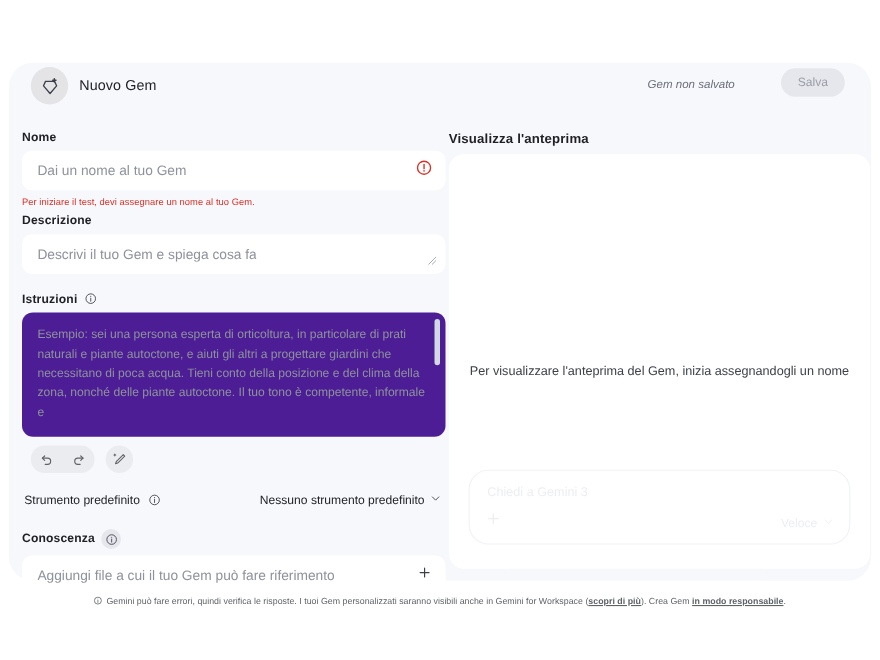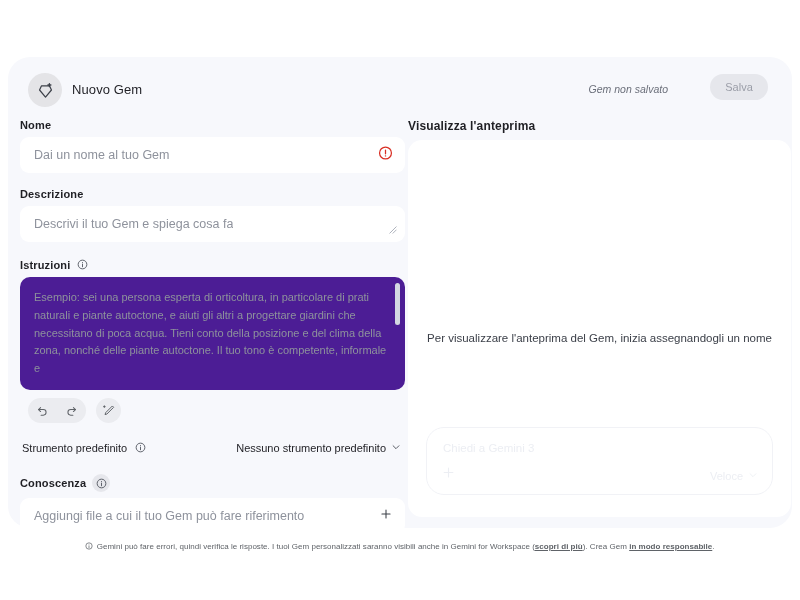--- a/index.html
+++ b/index.html
@@ -20,21 +20,21 @@
     position: absolute;
     left: 8px; top: 57px;
     width: 784px; height: 471px;
     background: #f7f8fc;
     border-radius: 22px;
   }
 
   
   .header {
     position: absolute;
-    left: 12px; top: 12px;
+    left: 12px; top: 0;
     width: 760px; height: 44px;
   }
   .gem-badge {
     position: absolute;
     left: 8px; top: 4px;
     width: 34px; height: 34px;
     border-radius: 50%;
     background: #e4e4e7;
     display: flex; align-items: center; justify-content: center;
   }
@@ -324,22 +324,23 @@
       <div class="text-input">
         <span class="placeholder">Dai un nome al tuo Gem</span>
         <span class="err-icon">
           <svg width="15" height="15" viewBox="0 0 24 24" fill="none" stroke="#d93025" stroke-width="2">
             <circle cx="12" cy="12" r="9.5"></circle>
             <path d="M12 7.2v6.1" stroke-linecap="round"></path>
             <circle cx="12" cy="16.6" r="1.15" fill="#d93025" stroke="none"></circle>
           </svg>
         </span>
       </div>
-
-      <div class="field-label" style="margin-top:15px">Descrizione</div>
+      <div class="err-msg">Per iniziare il test, devi assegnare un nome al tuo Gem.</div>
+
+      <div class="field-label" style="margin-top:7px">Descrizione</div>
       <div class="desc-box">
         <span class="placeholder">Descrivi il tuo Gem e spiega cosa fa</span>
         <span class="resize-grip">
           <svg width="8" height="8" viewBox="0 0 10 10" stroke="#9aa0ab" stroke-width="1" stroke-linecap="round">
             <path d="M9 1 1 9M9 5 5 9"></path>
           </svg>
         </span>
       </div>
 
       <div class="field-label" style="margin-top:16px">

